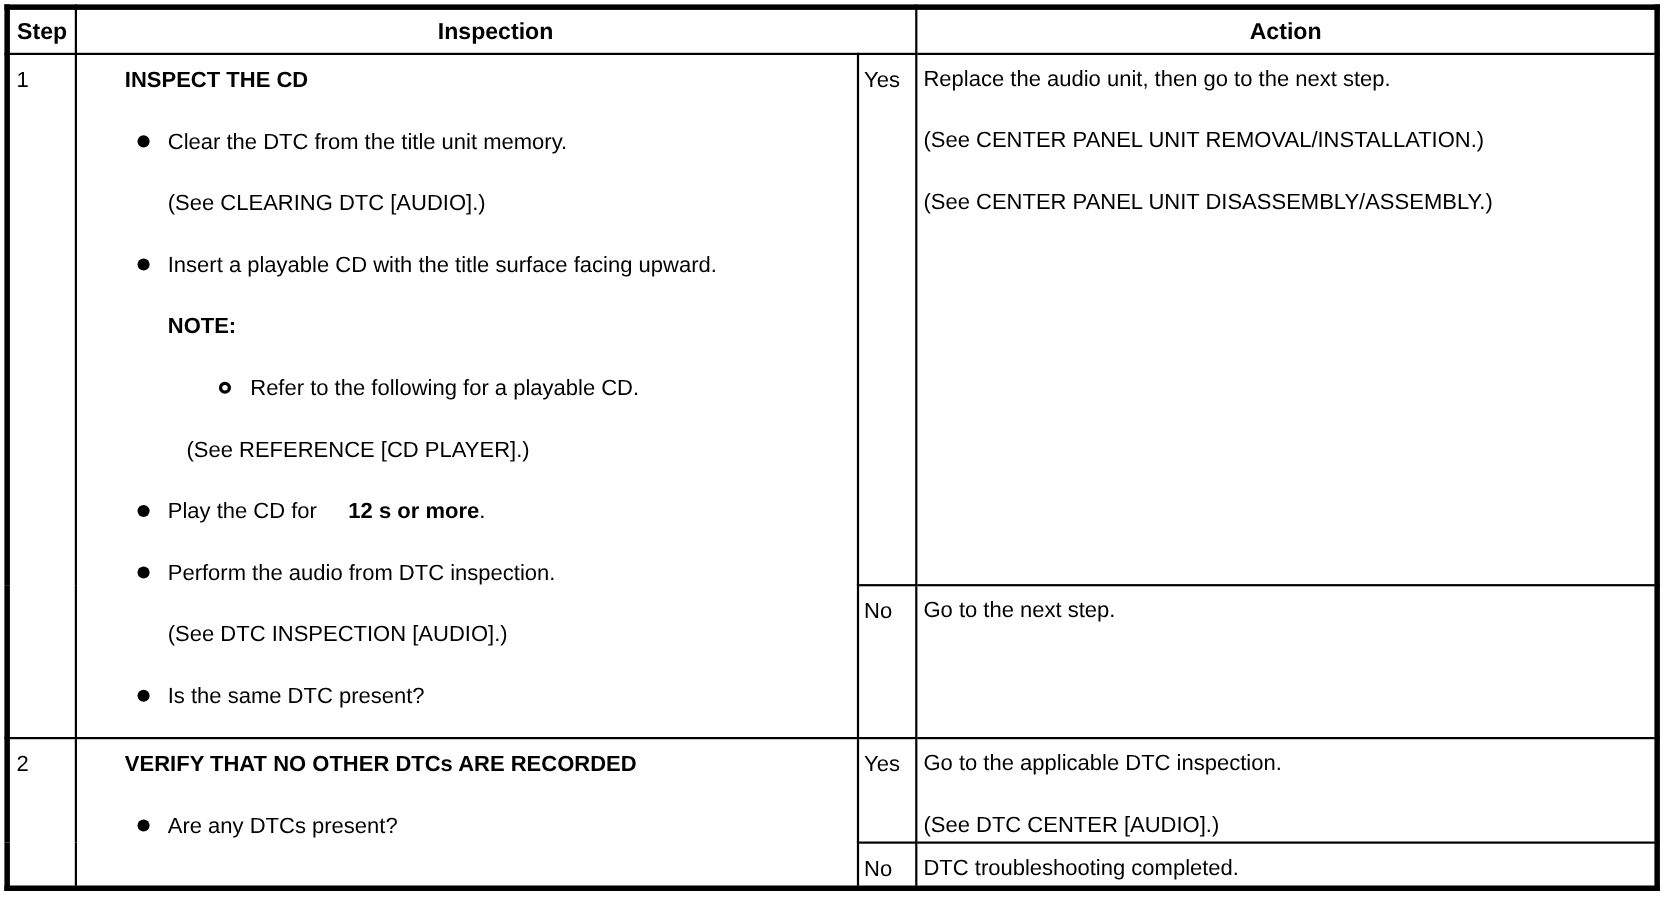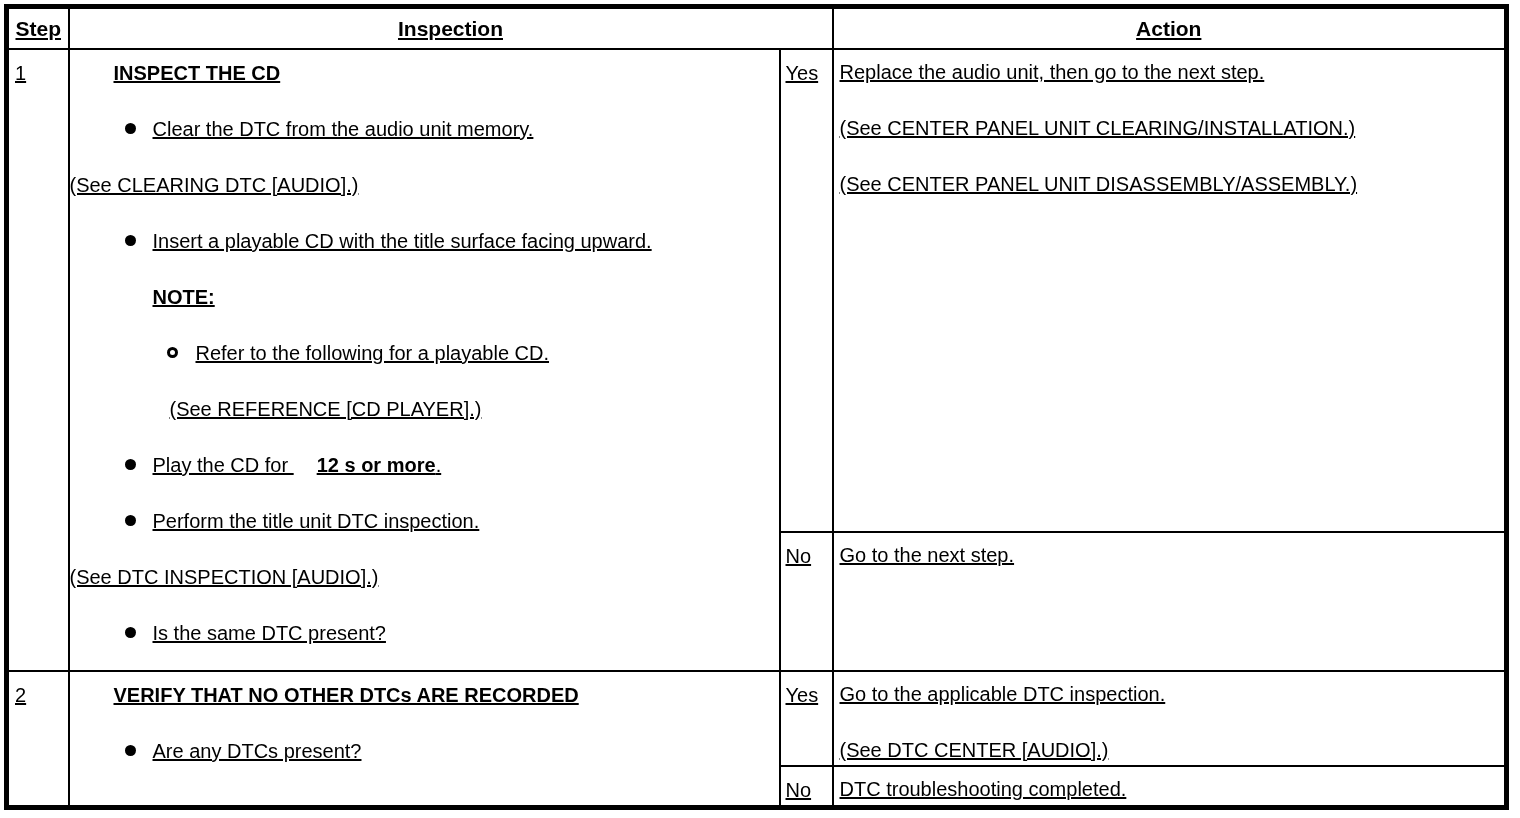--- a/index.html
+++ b/index.html
@@ -12,21 +12,20 @@
     font-family: "Liberation Sans", "DejaVu Sans", sans-serif;
     color: #000;
     font-size: 20px;
     line-height: 29px;
   }
   table.ts {
     border-collapse: collapse;
     table-layout: fixed;
     margin: 4px;
     border: 5px solid #000;
-    text-decoration: underline;
   }
   .ts th, .ts td {
     border: 2px solid #000;
     vertical-align: top;
     padding: 0;
   }
   .ts th {
     font-size: 21px;
     font-weight: bold;
     text-align: center;
@@ -41,27 +40,27 @@
 
   td.step-cell   { padding: 9px 2px 0 6px; }
   td.insp-cell   { padding: 9px 6px 0 0; }
   td.yn-cell     { padding: 9px 2px 0 5px; }
   td.action-cell { padding: 8px 6px 0 6px; }
 
   .p { margin: 0 0 27px 0; }
   .p:last-child { margin-bottom: 0; }
 
   .p-title  { padding-left: 44px; font-weight: bold; }
-  .p-see    { }
+  .p-see    { padding-left: 83px; }
   .p-note   { padding-left: 83px; font-weight: bold; }
   .p-subsee { padding-left: 100px; }
 
   .flexrow { display: flex; }
   .ind-bullet { padding-left: 55px; }
-  .ind-sub    { padding-left: 97px; }
+  .ind-sub    { padding-left: 97px; margin-left: 32px; }
 
   .mk {
     flex: none;
     width: 11px;
     height: 11px;
     border-radius: 50%;
     margin-top: 8px;
     box-sizing: border-box;
   }
   .mk-filled { background: #000; margin-right: 17px; }
@@ -90,21 +89,21 @@
 
   <tr class="r1">
     <td class="step-cell" rowspan="2">
       <span>1</span>
     </td>
     <td class="insp-cell" rowspan="2">
       <div class="p p-title">INSPECT THE CD</div>
 
       <div class="p flexrow ind-bullet">
         <span class="mk mk-filled"></span>
-        <div class="txt">Clear the DTC from the audio unit memory.</div>
+        <div class="txt">Clear the DTC from the title unit memory.</div>
       </div>
       <div class="p p-see">(See CLEARING DTC [AUDIO].)</div>
 
       <div class="p flexrow ind-bullet">
         <span class="mk mk-filled"></span>
         <div class="txt">Insert a playable CD with the title surface facing upward.</div>
       </div>
 
       <div class="p p-note">NOTE:</div>
 
@@ -114,33 +113,33 @@
       </div>
       <div class="p p-subsee">(See REFERENCE [CD PLAYER].)</div>
 
       <div class="p flexrow ind-bullet">
         <span class="mk mk-filled"></span>
         <div class="txt"><span>Play the CD for </span><span class="b">12 s or more</span><span>.</span></div>
       </div>
 
       <div class="p flexrow ind-bullet">
         <span class="mk mk-filled"></span>
-        <div class="txt">Perform the title unit DTC inspection.</div>
+        <div class="txt">Perform the audio from DTC inspection.</div>
       </div>
       <div class="p p-see">(See DTC INSPECTION [AUDIO].)</div>
 
       <div class="p flexrow ind-bullet">
         <span class="mk mk-filled"></span>
         <div class="txt">Is the same DTC present?</div>
       </div>
     </td>
     <td class="yn-cell">Yes</td>
     <td class="action-cell">
       <div class="p">Replace the audio unit, then go to the next step.</div>
-      <div class="p">(See CENTER PANEL UNIT CLEARING/INSTALLATION.)</div>
+      <div class="p">(See CENTER PANEL UNIT REMOVAL/INSTALLATION.)</div>
       <div class="p">(See CENTER PANEL UNIT DISASSEMBLY/ASSEMBLY.)</div>
     </td>
   </tr>
 
   <tr class="r2">
     <td class="yn-cell">No</td>
     <td class="action-cell">
       <div class="p">Go to the next step.</div>
     </td>
   </tr>

